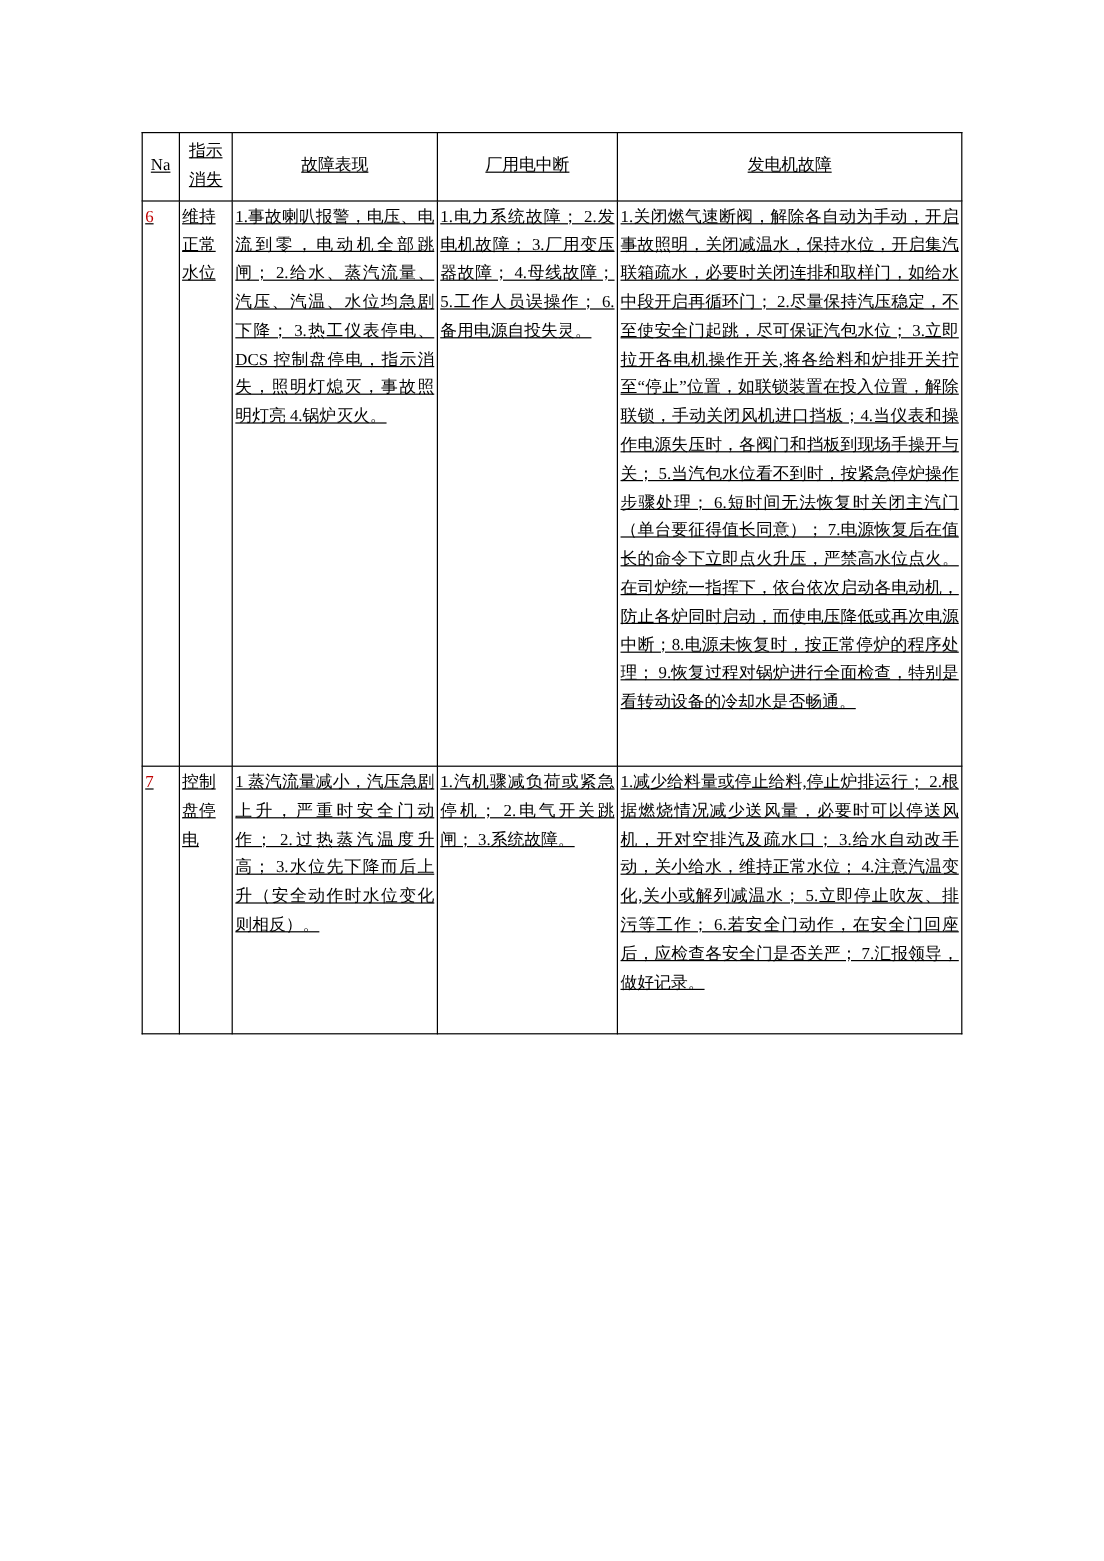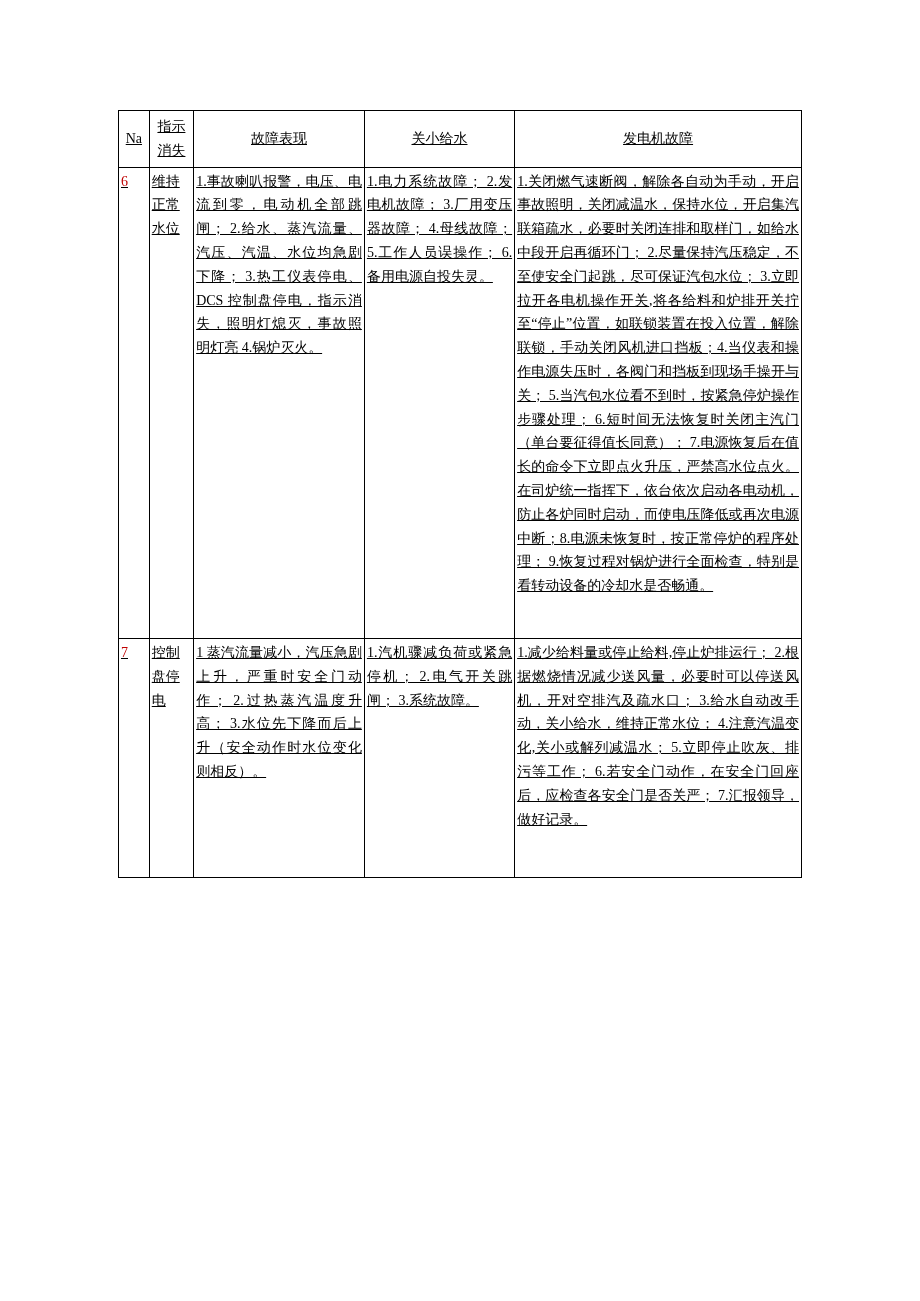--- a/index.html
+++ b/index.html
@@ -41,40 +41,40 @@
     .red { color: #c00000; }
     .cell-lines {
       text-align: justify;
       text-justify: inter-ideograph;
       margin-left: 44px;
     }
     .row-pad-bottom {
       padding-bottom: 40px;
     }
     .row-pad-bottom2 {
-      padding-bottom: 46px;
+      padding-bottom: 30px;
     }
   </style>
 </head>
 <body>
 
 <table>
   <colgroup>
     <col class="col-na">
     <col class="col-content">
     <col class="col-manifest">
     <col class="col-cause">
     <col class="col-method">
   </colgroup>
   <thead>
     <tr>
       <td>Na</td>
       <td>指示消失</td>
       <td>故障表现</td>
-      <td>关小给水</td>
+      <td>厂用电中断</td>
       <td>发电机故障</td>
     </tr>
   </thead>
   <tbody>
     <tr>
       <td class="red">6</td>
       <td>维持正常水位</td>
       <td class="cell-lines">1.事故喇叭报警，电压、电流到零，电动机全部跳闸；
 2.给水、蒸汽流量、汽压、汽温、水位均急剧下降；
 3.热工仪表停电、DCS 控制盘停电，指示消失，照明灯熄灭，事故照明灯亮

